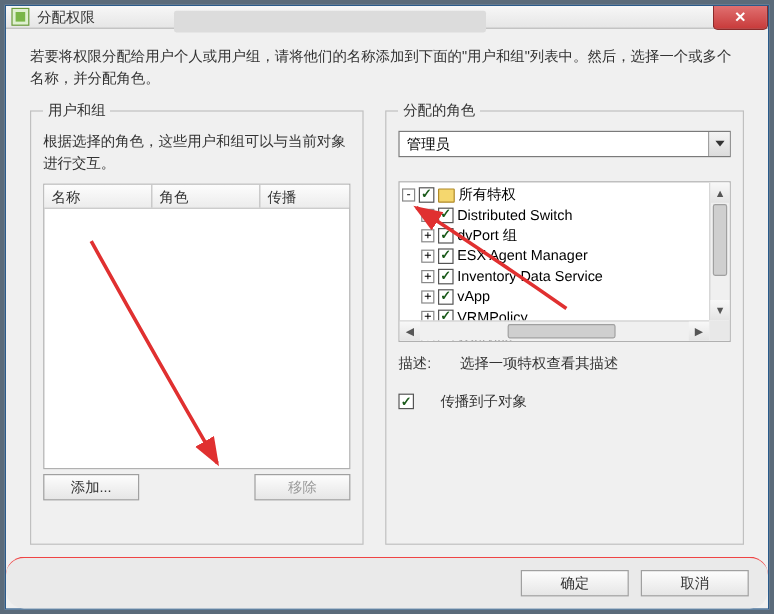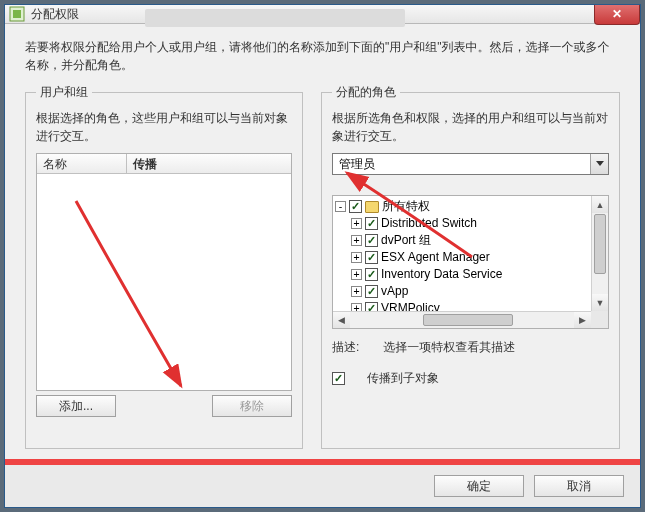--- a/index.html
+++ b/index.html
@@ -98,21 +98,21 @@
     background: linear-gradient(#fdfdfd, #ececec);
     border-bottom: 1px solid #c0c0c0;
   }
   .th {
     border-right: 1px solid #c0c0c0;
     padding: 2px 6px;
     color: #333;
     text-align: left;
     font-weight: normal;
   }
-  .th:last-child { border-right: none; font-weight: bold; }
+  .th:last-child { border-right: none; }
   .btn-row {
     display: flex;
     justify-content: space-between;
     gap: 22px;
     margin-top: 4px;
   }
   button.win {
     min-width: 80px;
     height: 22px;
     padding: 0 10px;
@@ -238,26 +238,27 @@
     color:#333;
   }
   .propagate {
     margin-top:14px;
     display:flex;
     align-items:center;
     gap:22px;
     color:#333;
   }
   .footer {
-    border-top:6px solid #ef4444;
+    border-top:1px solid #ef4444;
     padding:10px 16px;
     display:flex;
     justify-content:flex-end;
     gap:10px;
     background:#eaeaea;
+    border-radius:15px;
   }
   .arrow-svg {
     position:absolute;
     pointer-events:none;
   }
 </style>
 </head>
 <body>
 
 <div class="window">
@@ -278,20 +279,21 @@
 
     <div class="panels">
 
       <fieldset class="panel panel-left">
         <legend>用户和组</legend>
         <div class="panel-desc">根据选择的角色，这些用户和组可以与当前对象进行交互。</div>
 
         <div class="table-wrap">
           <div class="table-head">
             <div class="th" style="width:90px">名称</div>
+            <div class="th" style="width:90px">角色</div>
             <div class="th" style="flex:1">传播</div>
           </div>
         </div>
 
         <div class="btn-row">
           <button class="win">添加...</button>
           <button class="win" disabled="">移除</button>
         </div>
 
         <svg class="arrow-svg" style="left:40px;top:90px" width="150" height="210">
@@ -299,21 +301,20 @@
               <marker id="ah1" markerWidth="10" markerHeight="10" refX="7" refY="3" orient="auto">
                 <path d="M0,0 L8,3 L0,6 Z" fill="#e03030"></path>
               </marker>
             </defs>
           <path d="M10,10 Q60,100 115,195" stroke="#e03030" stroke-width="3" fill="none" marker-end="url(#ah1)"></path>
         </svg>
       </fieldset>
 
       <fieldset class="panel panel-right">
         <legend>分配的角色</legend>
-        <div class="panel-desc">根据所选角色和权限，选择的用户和组可以与当前对象进行交互。</div>
 
         <div class="dropdown">
           <div class="dd-text">管理员</div>
           <div class="dd-arrow">
             <svg width="8" height="6">
                 <path d="M0,0 L8,0 L4,5 Z" fill="#333"></path>
               </svg>
           </div>
         </div>
 

